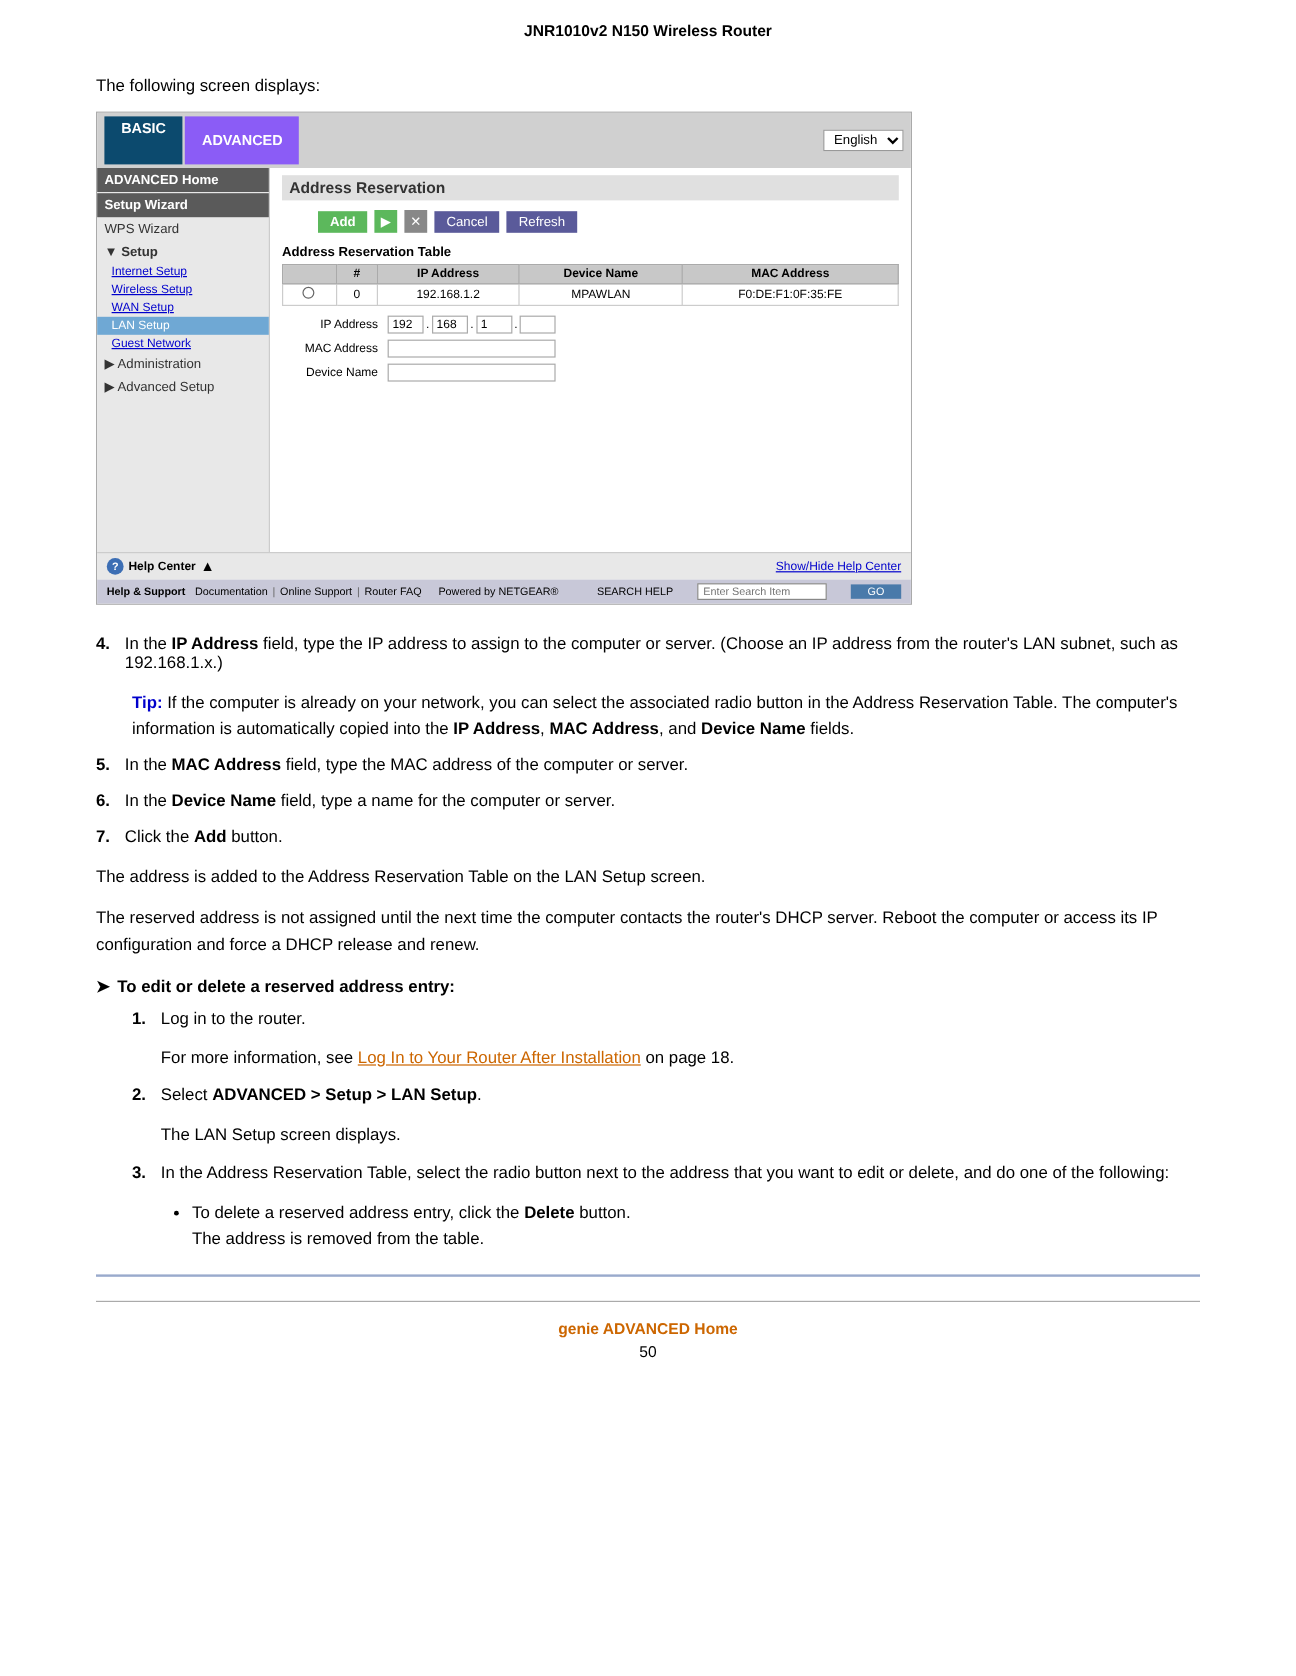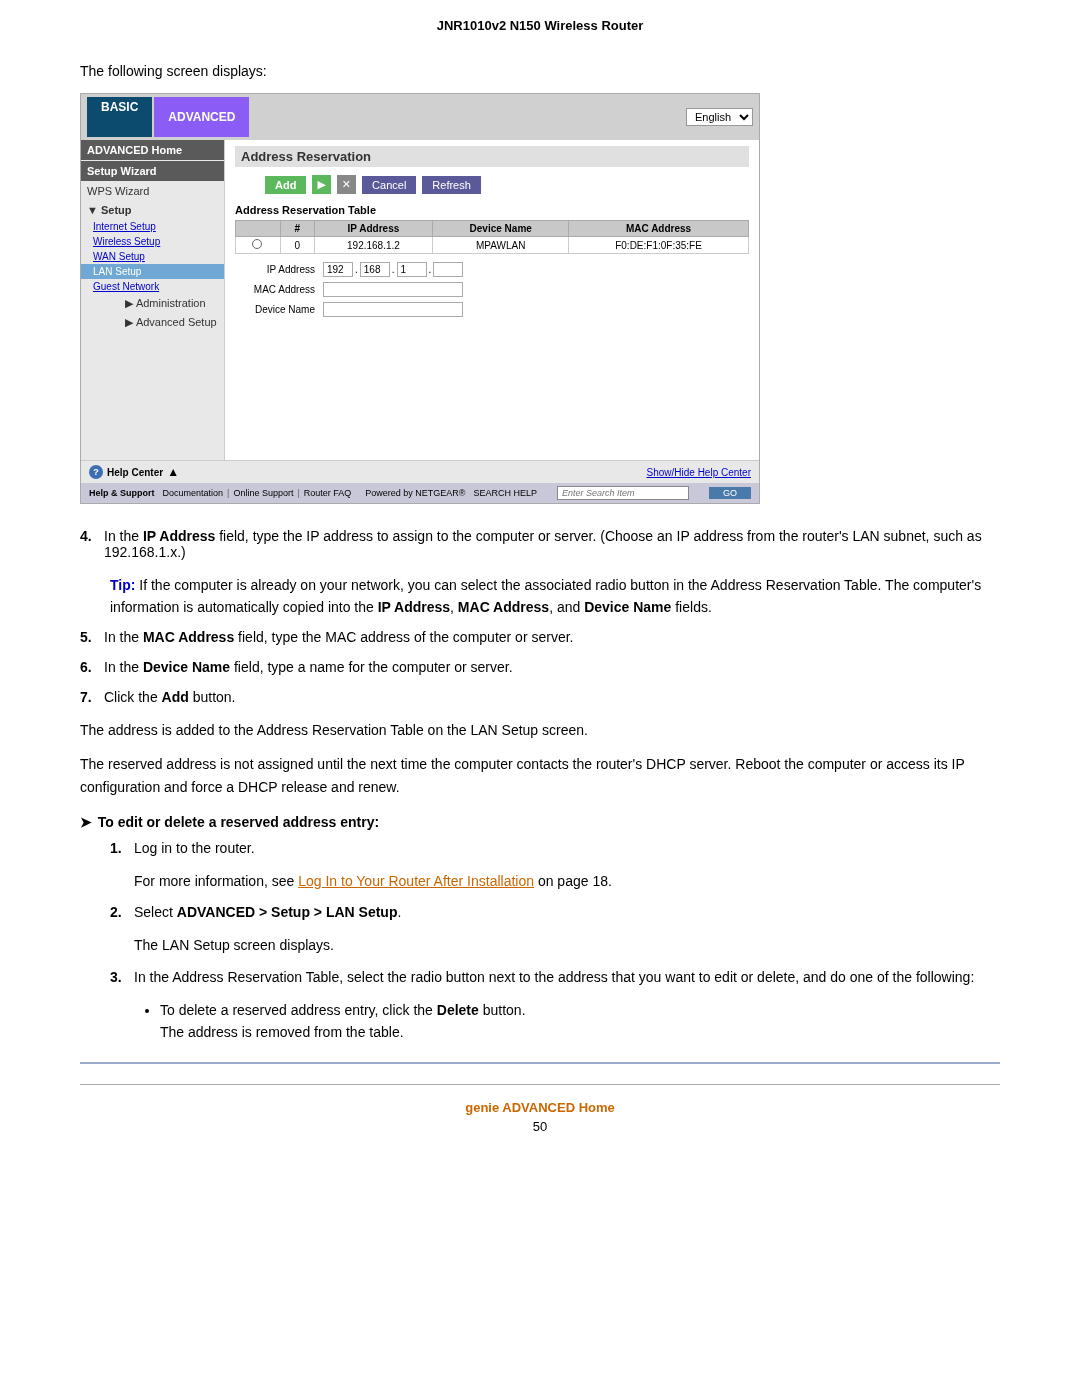--- a/index.html
+++ b/index.html
@@ -122,21 +122,20 @@
     .sidebar-link.active {
       background: #6fa8d4;
       color: #fff;
       text-decoration: none;
     }
 
     .sidebar-group-header {
       padding: 3px 6px;
       font-size: 11px;
       color: #333;
-      margin-left: 38px;
     }
 
     
     .main-content {
       flex: 1;
       padding: 6px 10px;
       background: #fff;
       overflow: hidden;
     }
 
@@ -332,22 +331,21 @@
       margin-left: auto;
       display: flex;
       align-items: center;
       gap: 20px;
     }
 
     .search-input {
       border: 1px solid #888;
       padding: 1px 4px;
       font-size: 9px;
-      width: 132px;
-      font-style: italic;
+      width: 108px;
     }
 
     .go-btn {
       background: #4a7aaa;
       color: #fff;
       border: none;
       padding: 1px 14px;
       font-size: 9px;
       cursor: pointer;
     }

